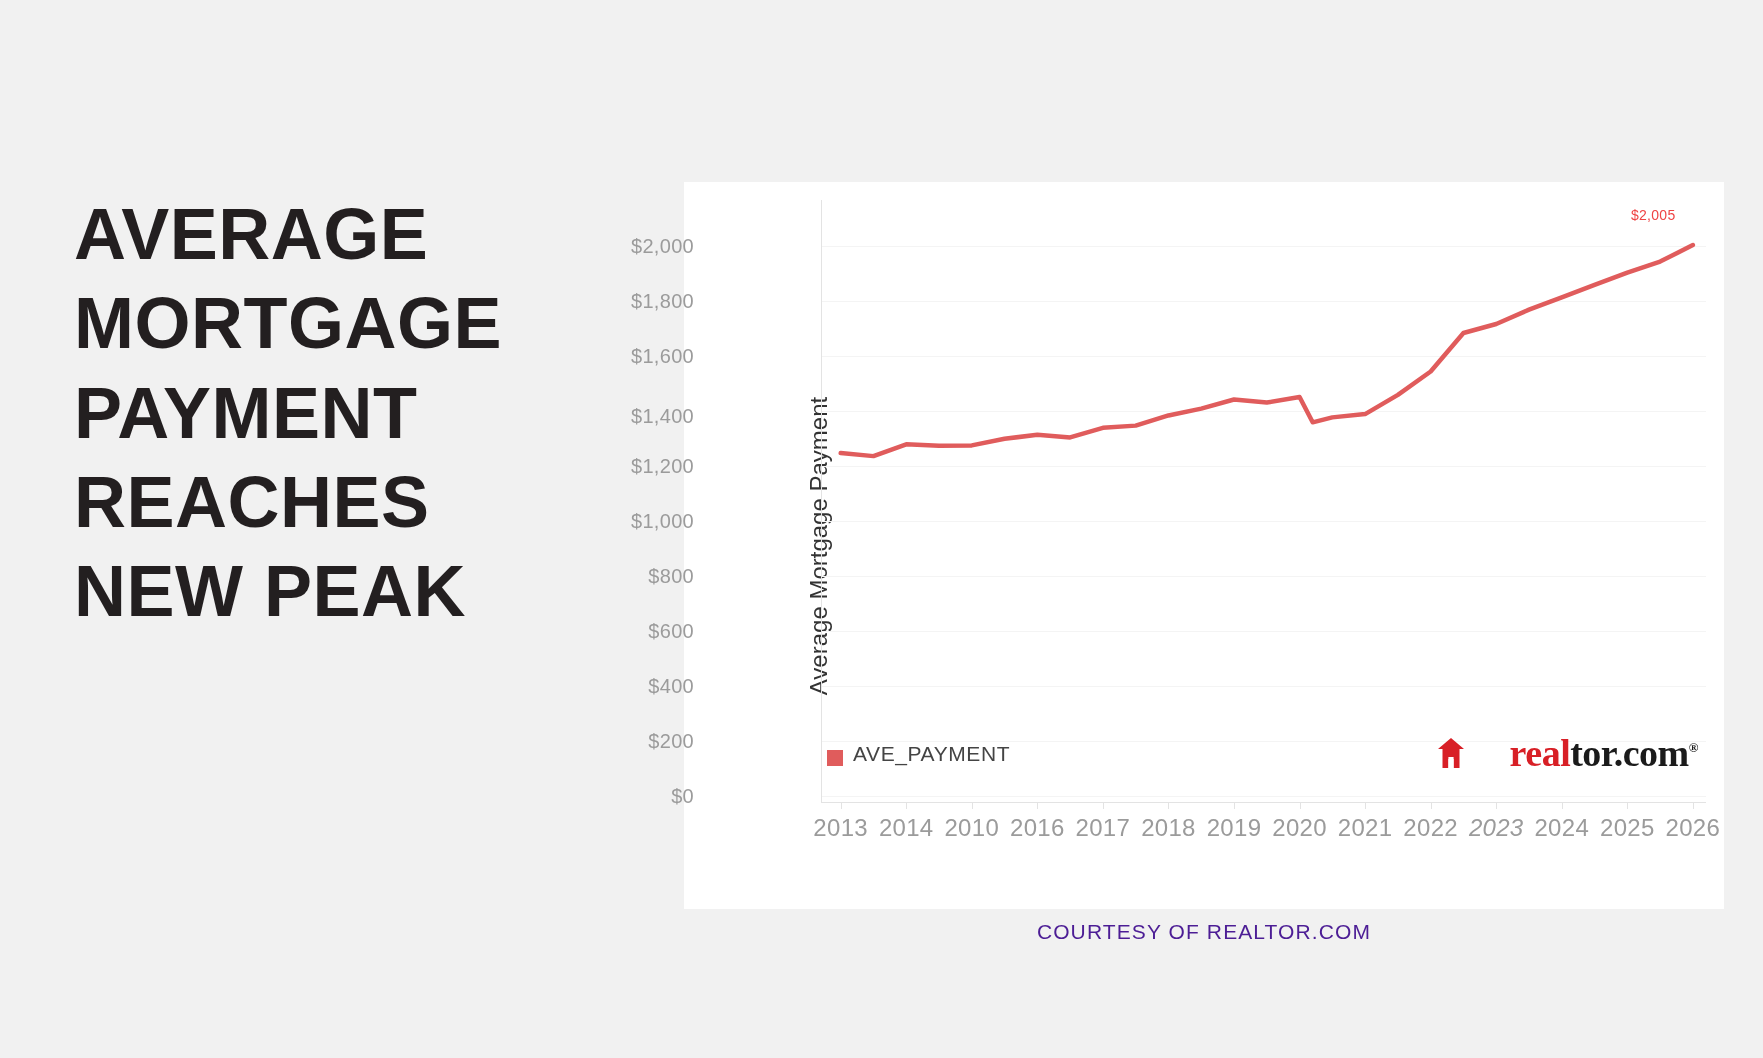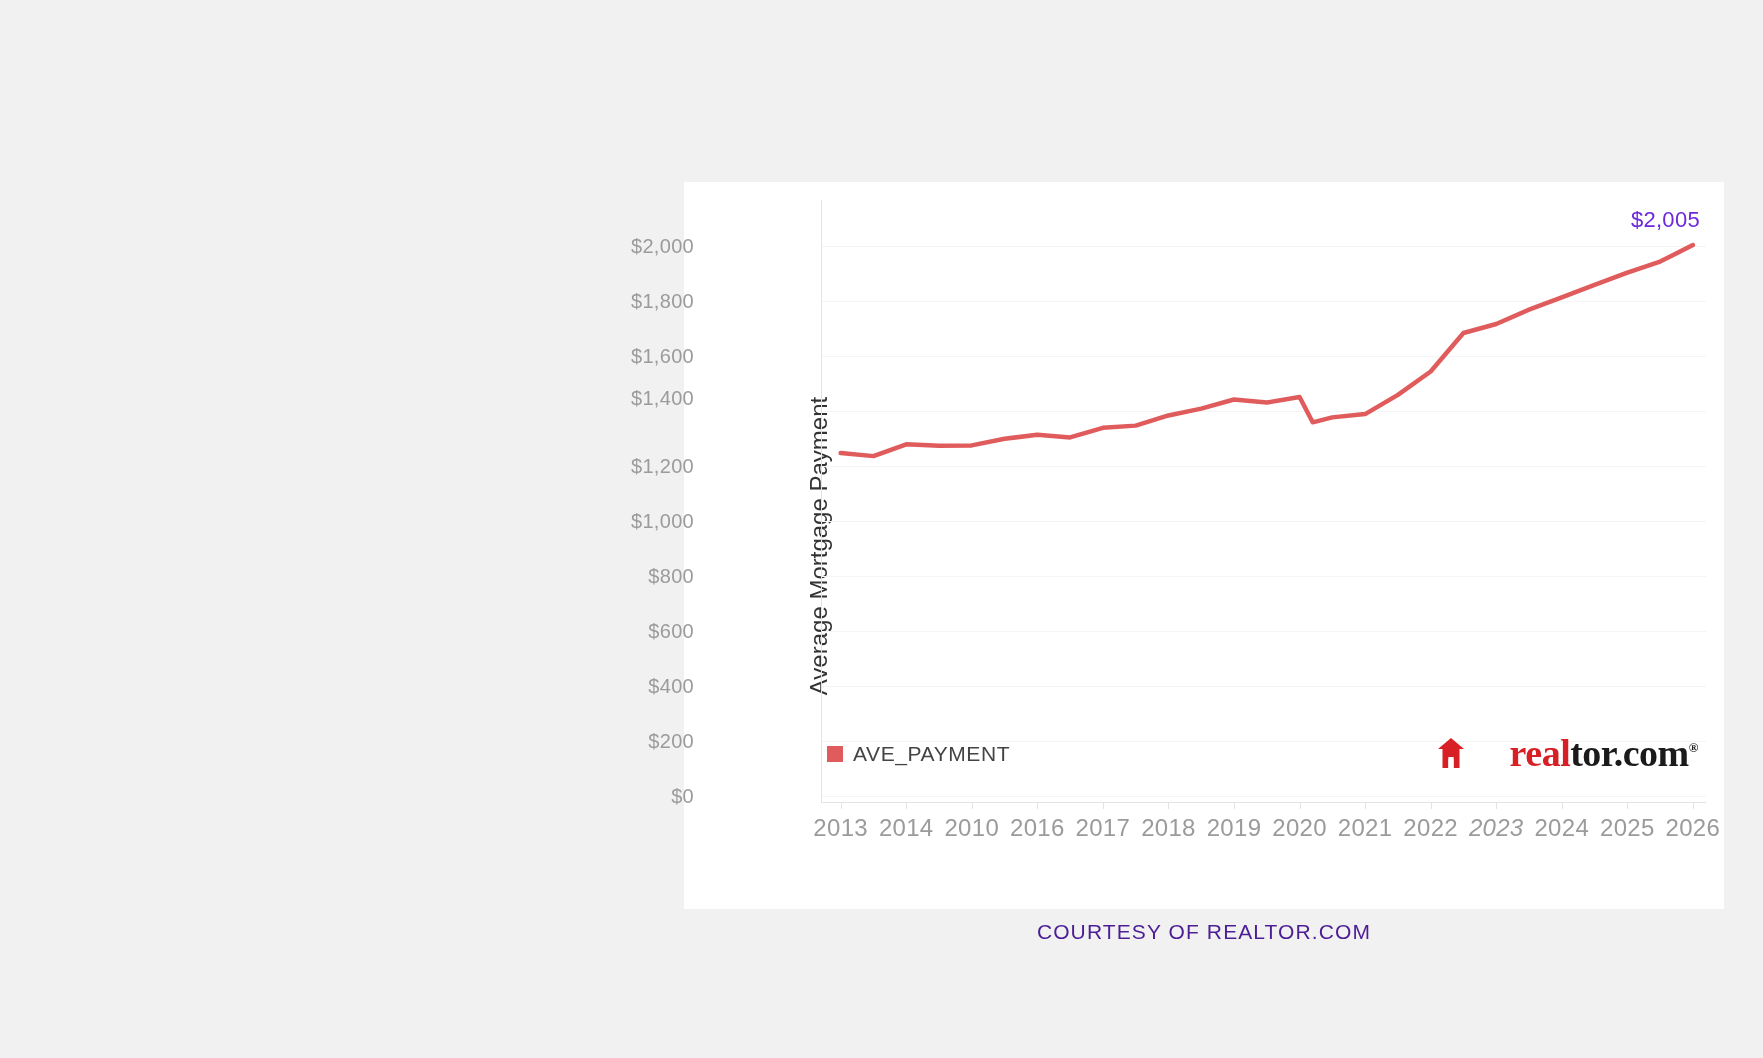--- a/index.html
+++ b/index.html
@@ -130,32 +130,32 @@
     position: absolute;
     left: 0; top: 0;
     width: 1040px;
     height: 727px;
     overflow: visible;
   }
   #peak-label {
     position: absolute;
     right: 18px;
     top: 8px;
-    font-size: 22px;
-    color: #6d28d9;
+    font-size: 14px;
+    color: #ef4444;
     letter-spacing: 0.3px;
   }
 
   
   #legend {
     position: absolute;
     left: 143px;
     top: 560px;
     display: flex;
-    align-items: center;
+    align-items: flex-end;
     gap: 10px;
   }
   #legend-swatch {
     width: 16px;
     height: 16px;
     background: #e05c5c;
     display: block;
   }
   #legend-label {
     font-size: 21px;
@@ -204,20 +204,21 @@
     text-align: center;
     font-size: 21px;
     letter-spacing: 1.1px;
     color: #4c1d95;
   }
 </style>
 </head>
 <body>
 
 <div id="left-panel">
+  <h1 id="headline">AVERAGE MORTGAGE PAYMENT REACHES NEW PEAK</h1>
 </div>
 
 <div id="chart-card">
   <div id="plot-wrap">
 
     <div id="y-axis-title">Average Mortgage Payment</div>
 
     <div id="grid-container">
         <div class="grid-line" style="top: 614px;"></div>
         <div class="grid-line" style="top: 559.048px;"></div>
@@ -232,21 +233,21 @@
         <div class="grid-line" style="top: 64.4762px;"></div>
       </div>
     <div id="ytick-container">
         <div class="y-tick-label" style="top: 614px;">$0</div>
         <div class="y-tick-label" style="top: 559.048px;">$200</div>
         <div class="y-tick-label" style="top: 504.095px;">$400</div>
         <div class="y-tick-label" style="top: 449.143px;">$600</div>
         <div class="y-tick-label" style="top: 394.19px;">$800</div>
         <div class="y-tick-label" style="top: 339.238px;">$1,000</div>
         <div class="y-tick-label" style="top: 284.286px;">$1,200</div>
-        <div class="y-tick-label" style="top: 216px;">$1,400</div>
+        <div class="y-tick-label" style="top: 234px;">$1,400</div>
         <div class="y-tick-label" style="top: 174.381px;">$1,600</div>
         <div class="y-tick-label" style="top: 119.429px;">$1,800</div>
         <div class="y-tick-label" style="top: 64.4762px;">$2,000</div>
       </div>
 
     <div id="y-axis-line"></div>
     <div id="x-axis-line"></div>
 
     <div id="xtick-container">
         <div class="x-tick-mark" style="left: 156.667px;"></div>

